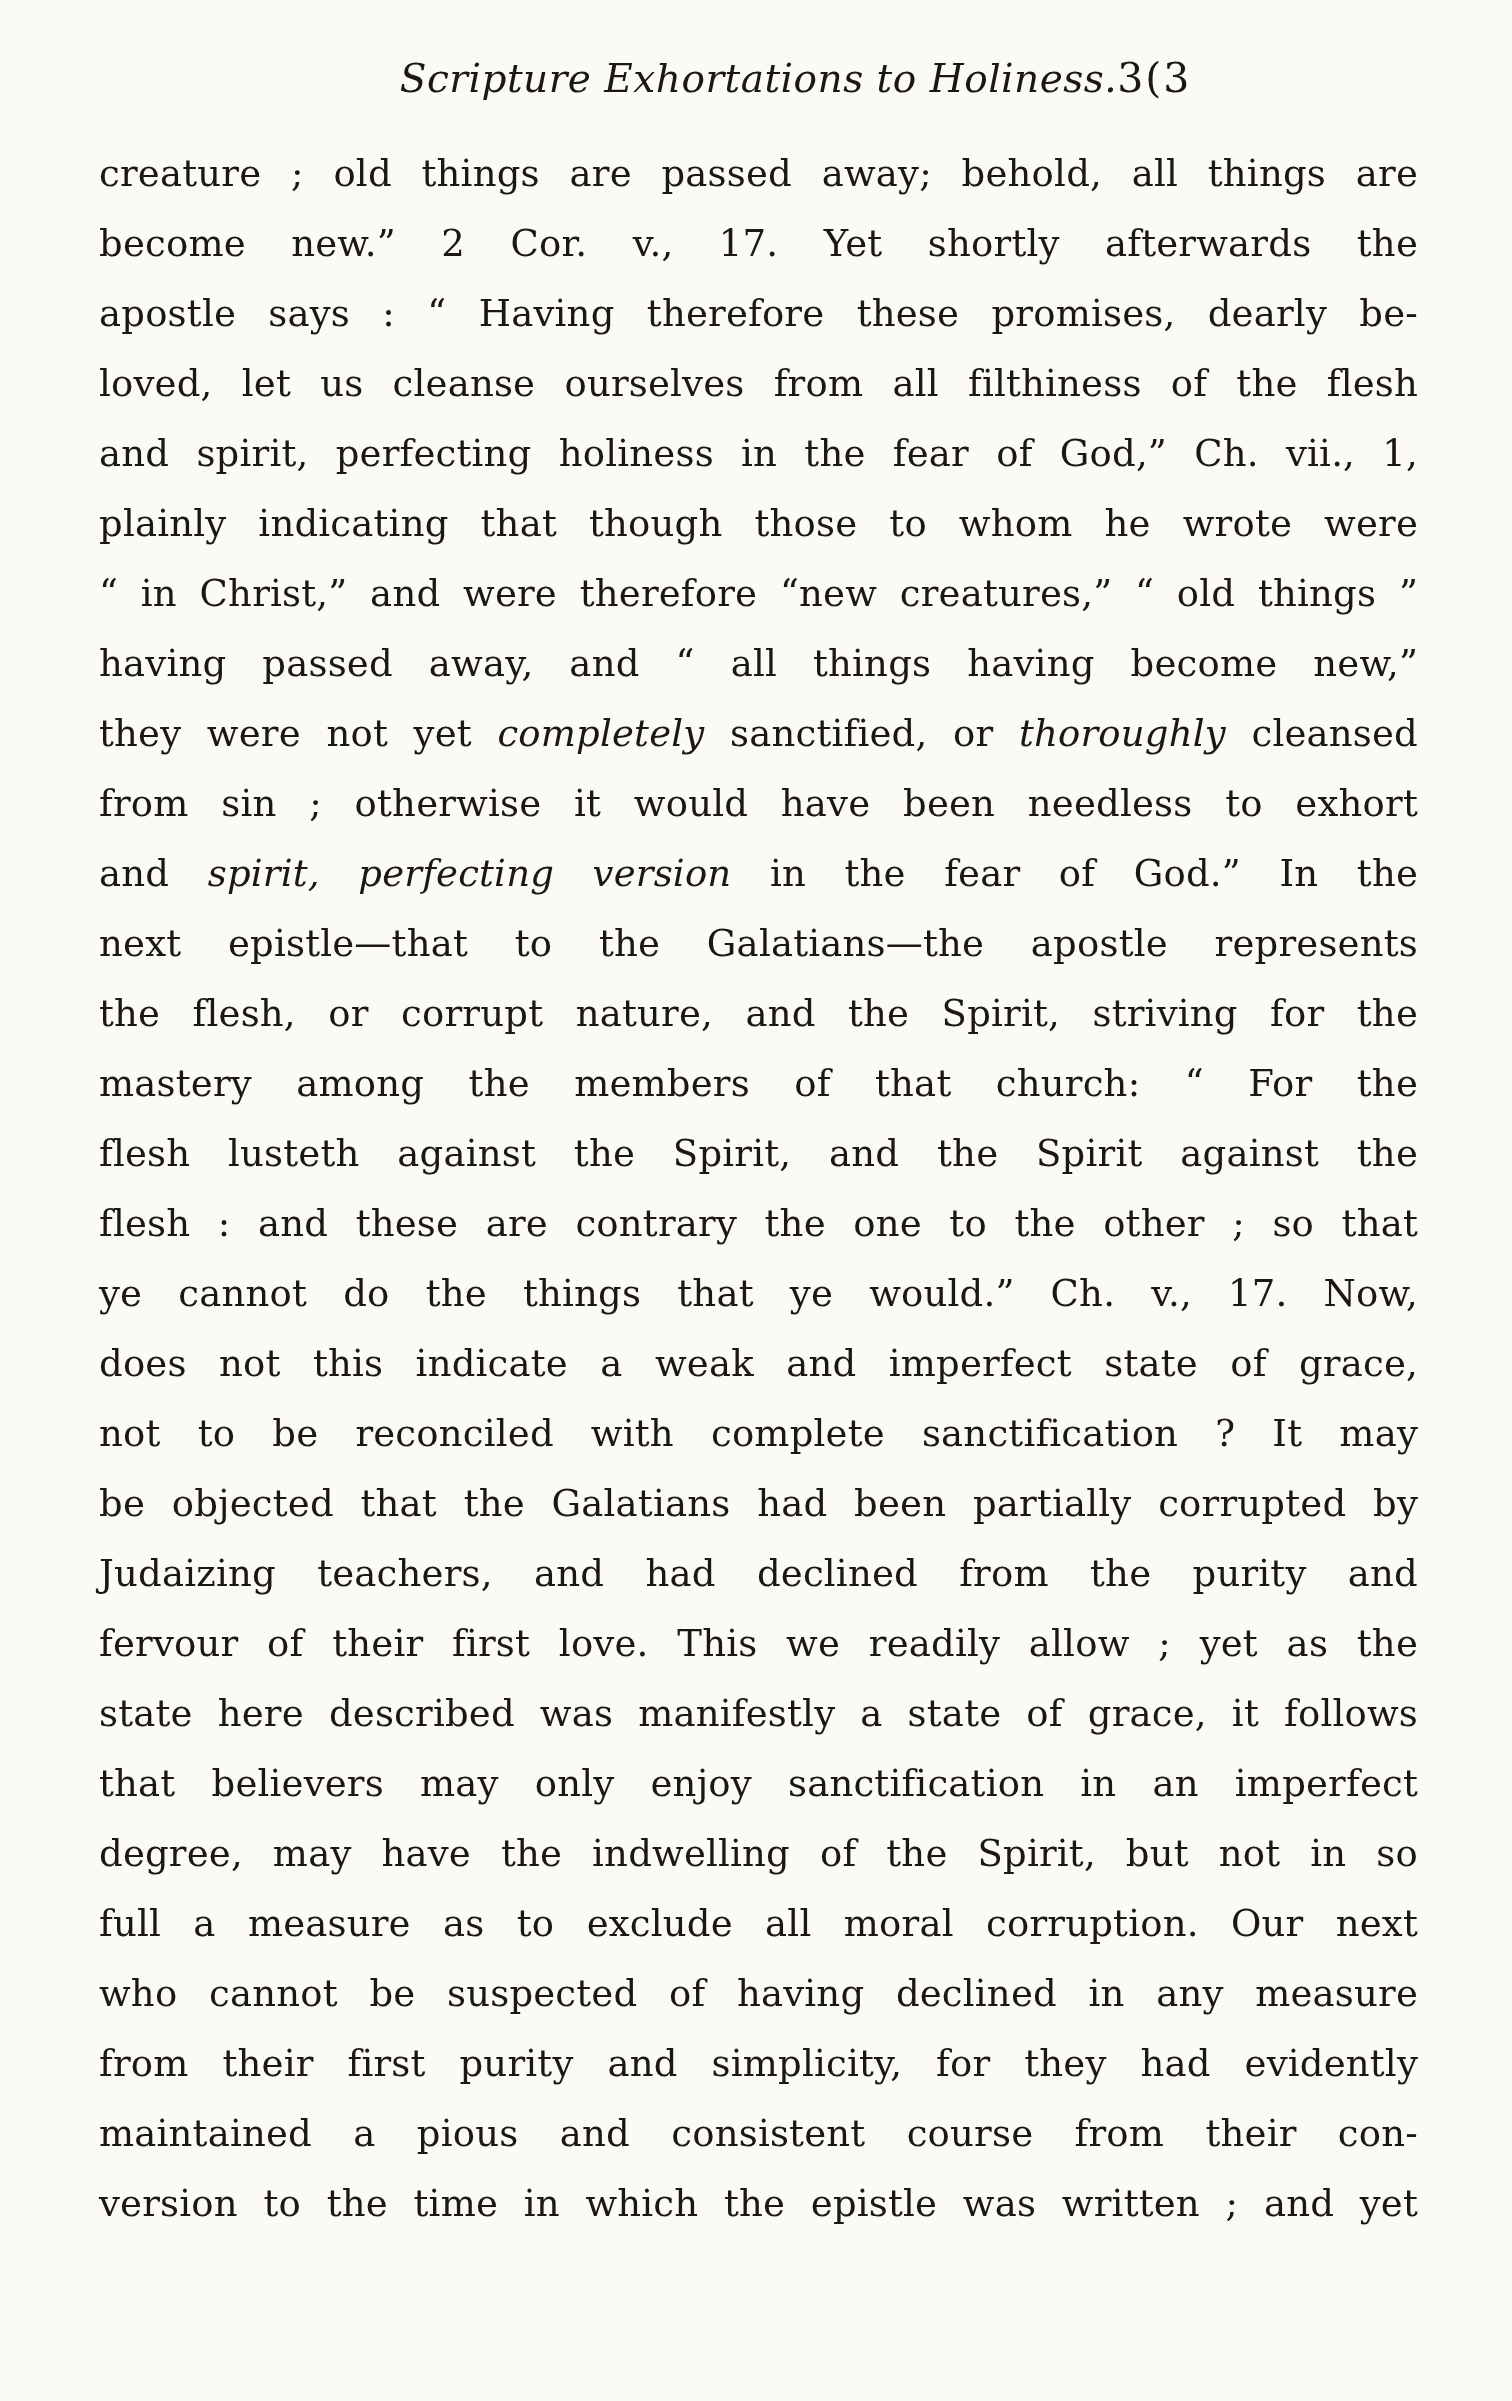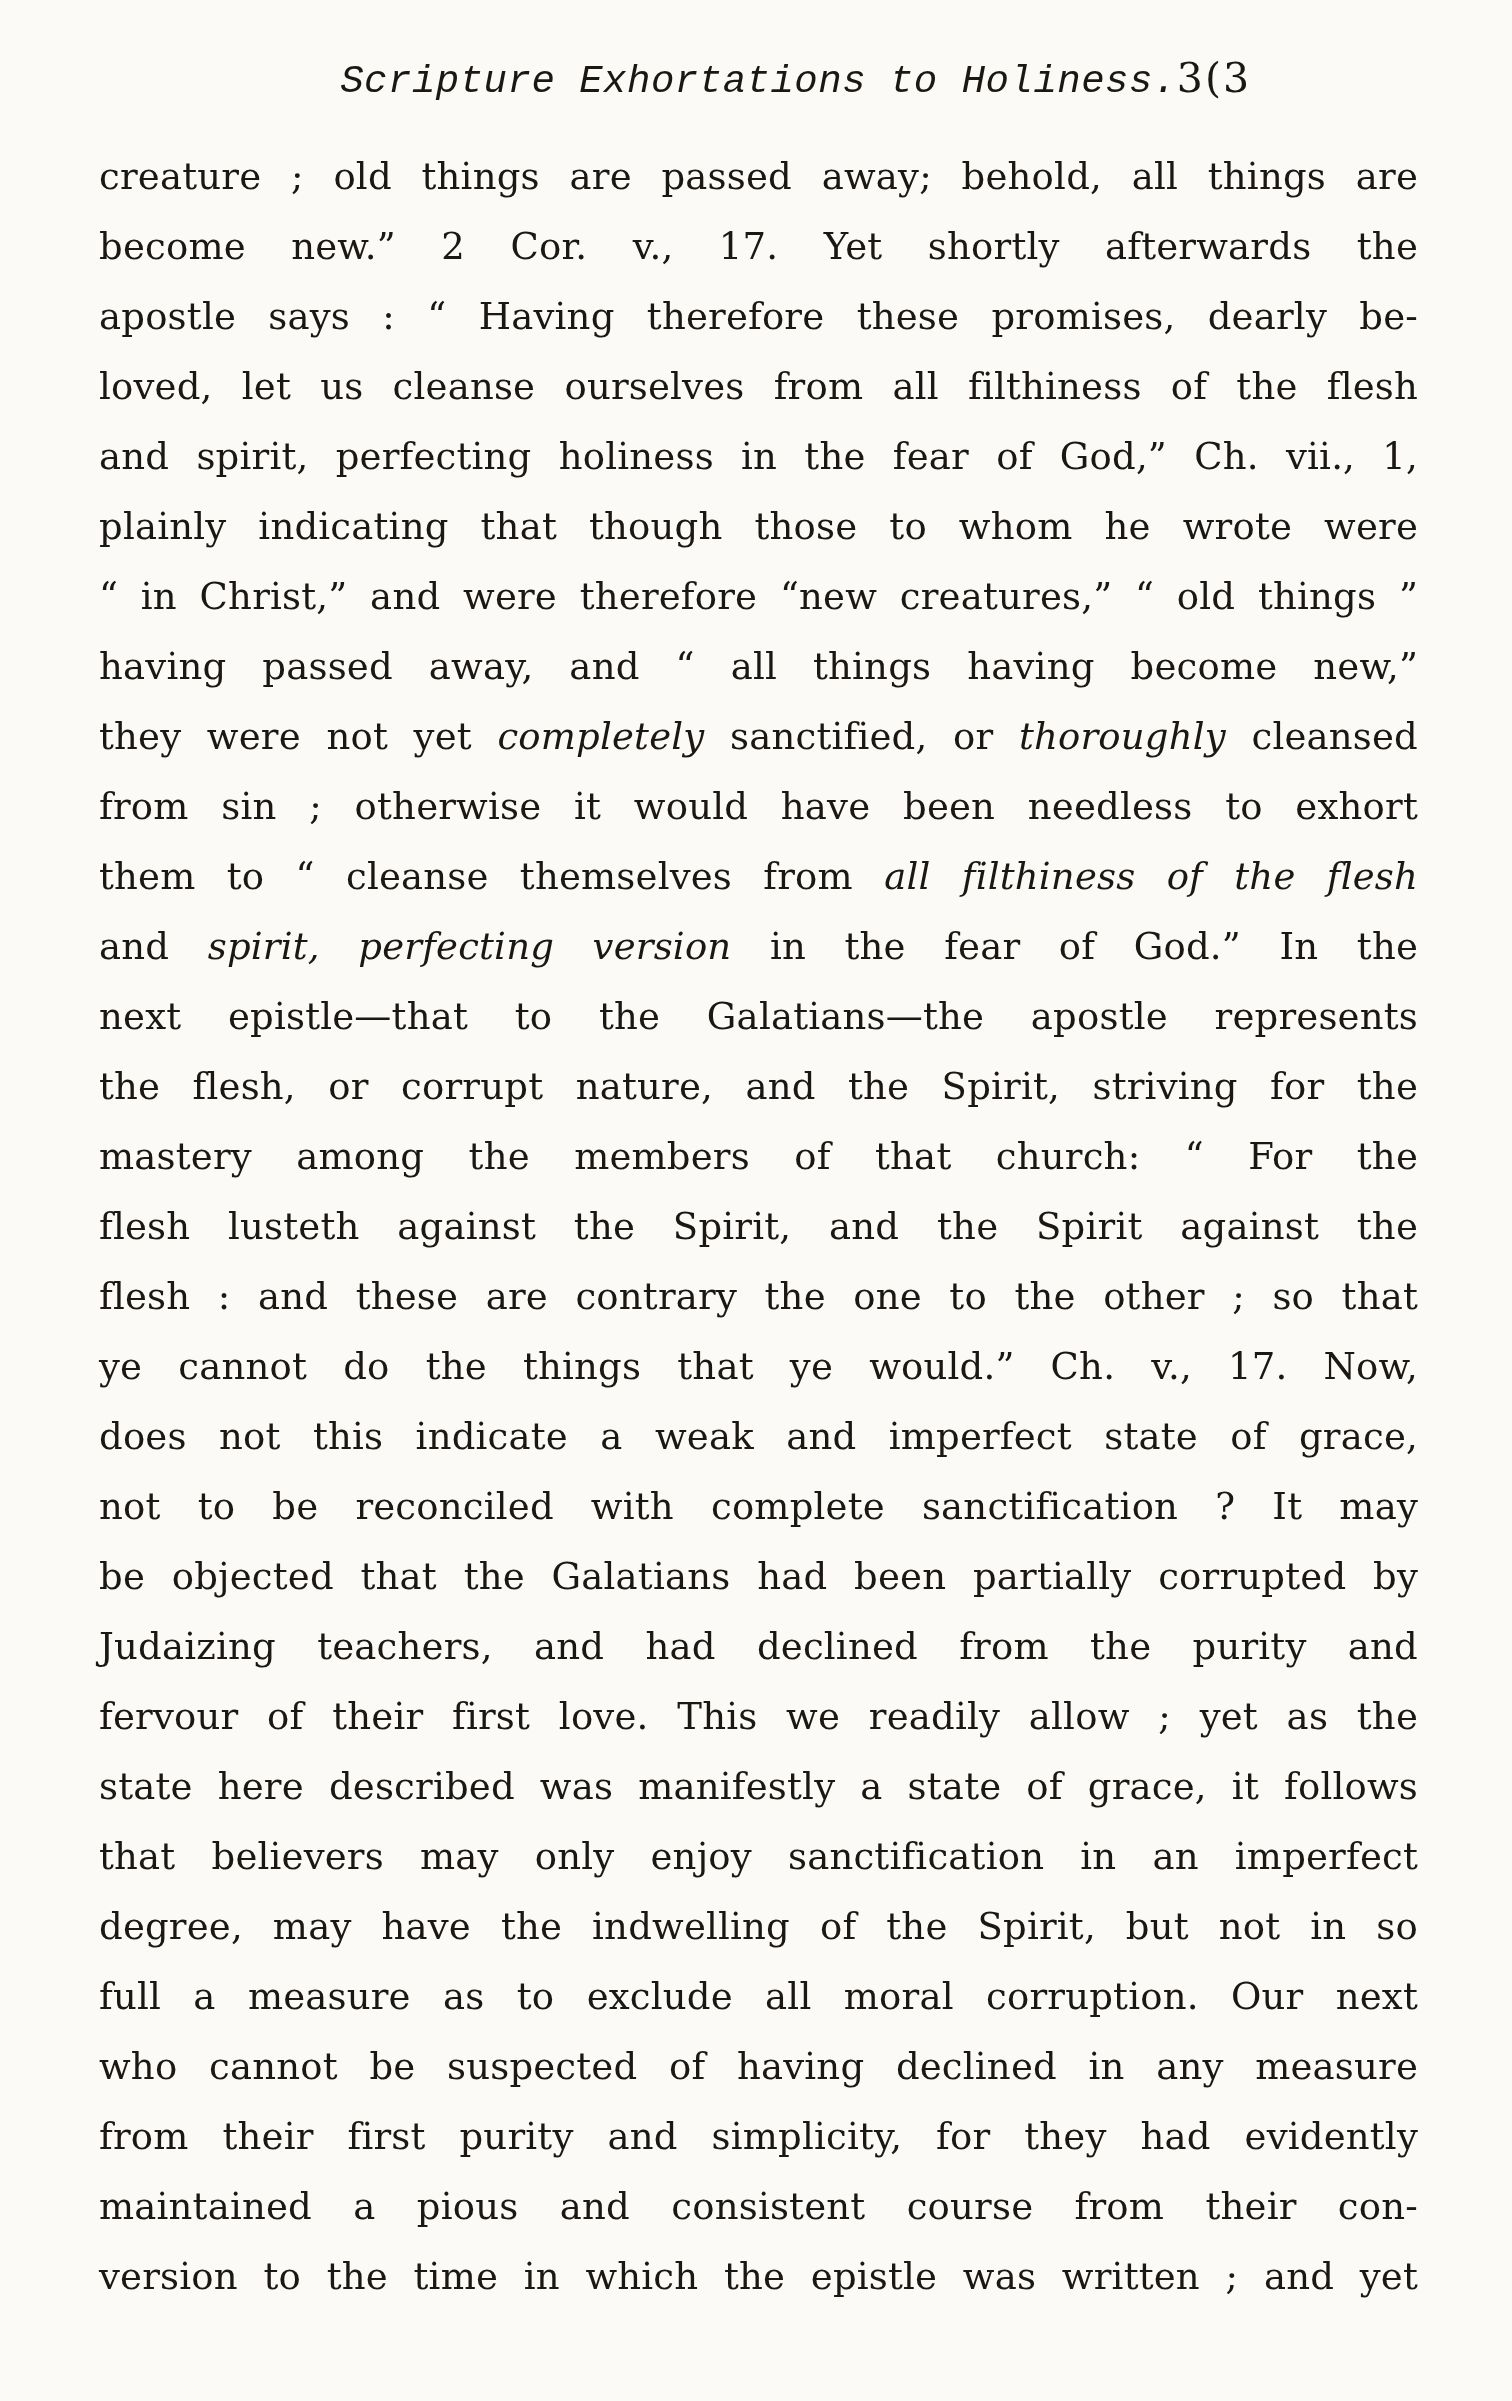--- a/index.html
+++ b/index.html
@@ -26,21 +26,20 @@
     align-items: baseline;
     font-size: 39px;
     line-height: 1.2;
     margin-top: 10px;
   }
   .running-title {
     grid-column: 2;
     font-style: italic;
     letter-spacing: 0.5px;
     text-align: center;
-    font-family: Liberation Mono, monospace;
   }
   .page-number {
     grid-column: 3;
     text-align: left;
     font-size: 41px;
     letter-spacing: 2px;
   }
   .body-text {
     margin-top: 36px;
     font-size: 37px;
@@ -69,21 +68,20 @@
       <div class="line"><span>creature ; old things are passed away; behold, all things are</span></div>
       <div class="line"><span>become new.” 2 Cor. v., 17. Yet shortly afterwards the</span></div>
       <div class="line"><span>apostle says : “ Having therefore these promises, dearly be-</span></div>
       <div class="line"><span>loved, let us cleanse ourselves from all filthiness of the flesh</span></div>
       <div class="line"><span>and spirit, perfecting holiness in the fear of God,” Ch. vii., 1,</span></div>
       <div class="line"><span>plainly indicating that though those to whom he wrote were</span></div>
       <div class="line"><span>“ in Christ,” and were therefore “new creatures,” “ old things ”</span></div>
       <div class="line"><span>having passed away, and “ all things having become new,”</span></div>
       <div class="line"><span>they were not yet </span><em>completely</em><span> sanctified, or </span><em>thoroughly</em><span> cleansed</span></div>
       <div class="line"><span>from sin ; otherwise it would have been needless to exhort</span></div>
-      <div class="line"><span>them to “ cleanse themselves from </span><em>all filthiness of the flesh</em></div>
       <div class="line"><span>and </span><em>spirit, perfecting version</em><span> in the fear of God.” In the</span></div>
       <div class="line"><span>next epistle—that to the Galatians—the apostle represents</span></div>
       <div class="line"><span>the flesh, or corrupt nature, and the Spirit, striving for the</span></div>
       <div class="line"><span>mastery among the members of that church: “ For the</span></div>
       <div class="line"><span>flesh lusteth against the Spirit, and the Spirit against the</span></div>
       <div class="line"><span>flesh : and these are contrary the one to the other ; so that</span></div>
       <div class="line"><span>ye cannot do the things that ye would.” Ch. v., 17. Now,</span></div>
       <div class="line"><span>does not this indicate a weak and imperfect state of grace,</span></div>
       <div class="line"><span>not to be reconciled with complete sanctification ? It may</span></div>
       <div class="line"><span>be objected that the Galatians had been partially corrupted by</span></div>

